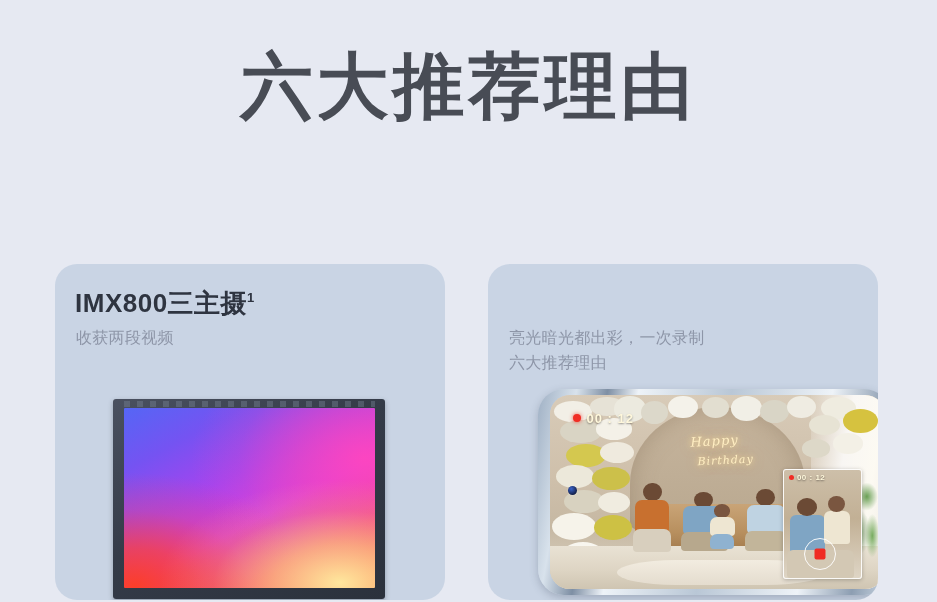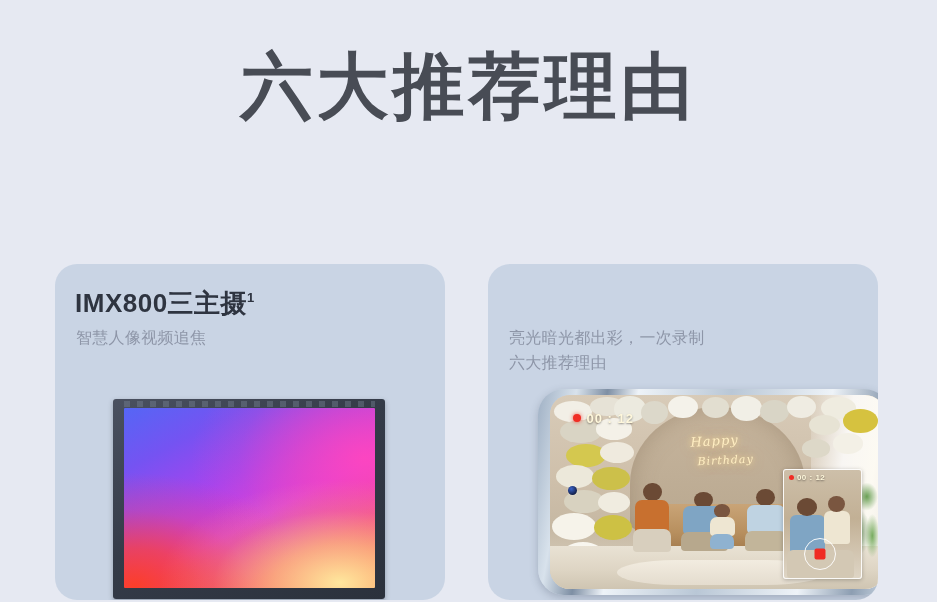--- a/index.html
+++ b/index.html
@@ -341,21 +341,21 @@
 
 <div id="page-heading">六大推荐理由</div>
 
 <div id="cards-row">
 
   <div id="feature-card-1" class="feature-card">
 
     <div class="card-title"><span>IMX800三主摄</span><sup>1</sup></div>
 
     <div class="card-sub">
-      <div>智慧人像视频追焦</div>
+      <div>收获两段视频</div>
     </div>
 
     <div id="sensor-media">
       <div id="sensor-bezel">
         <div id="sensor-contact-strip"></div>
         <div id="sensor-die"></div>
       </div>
     </div>
   </div>
 

